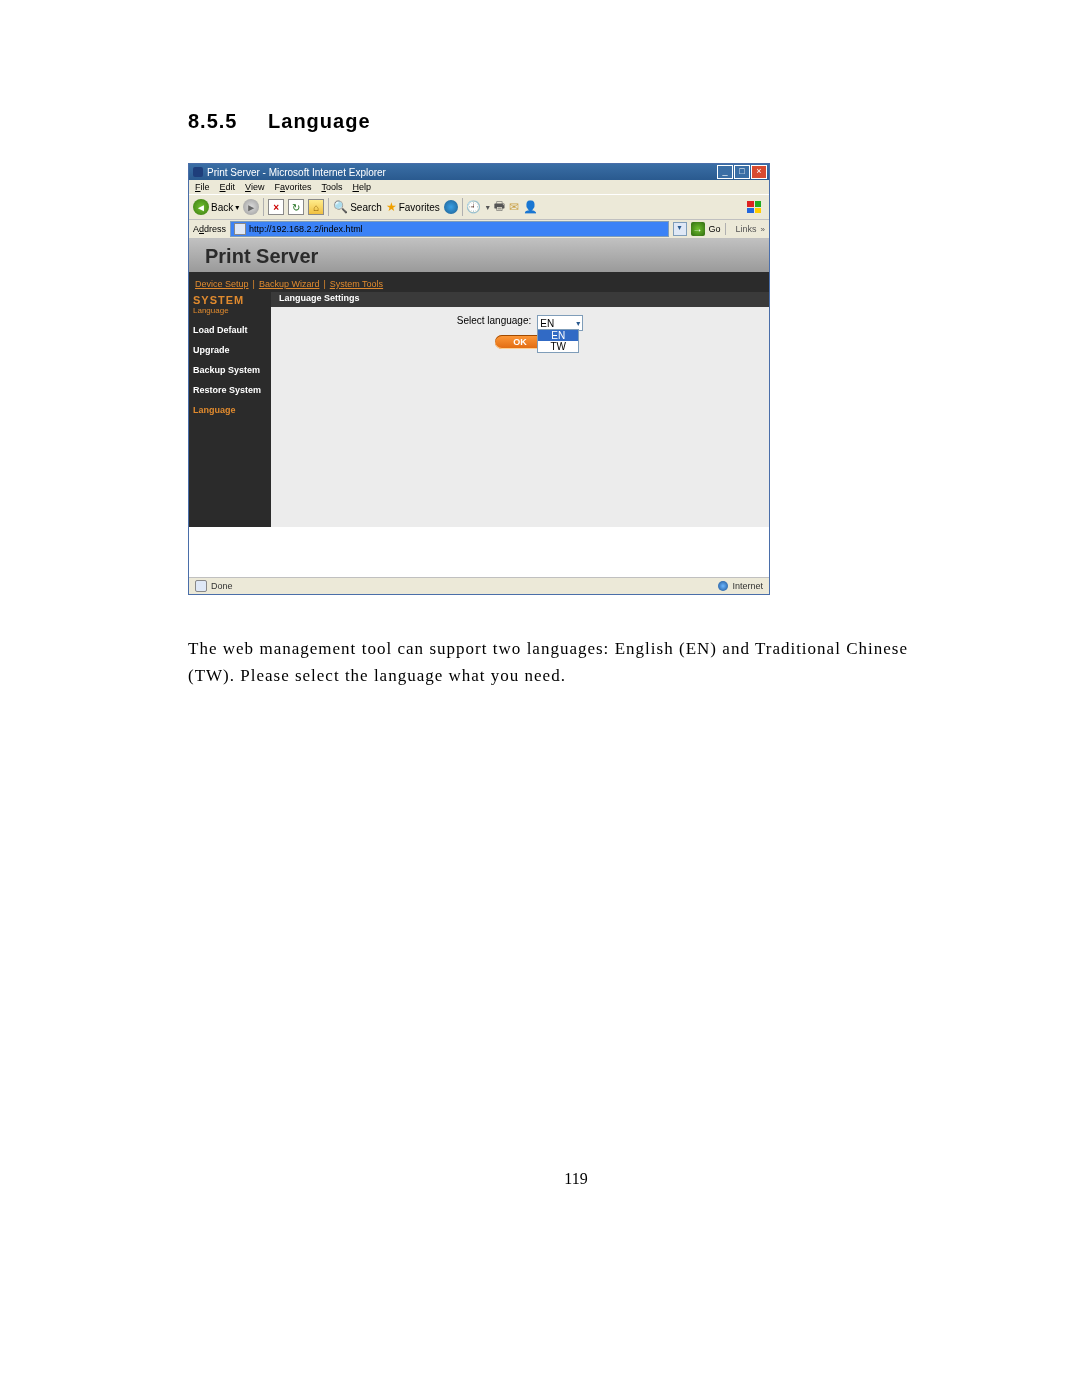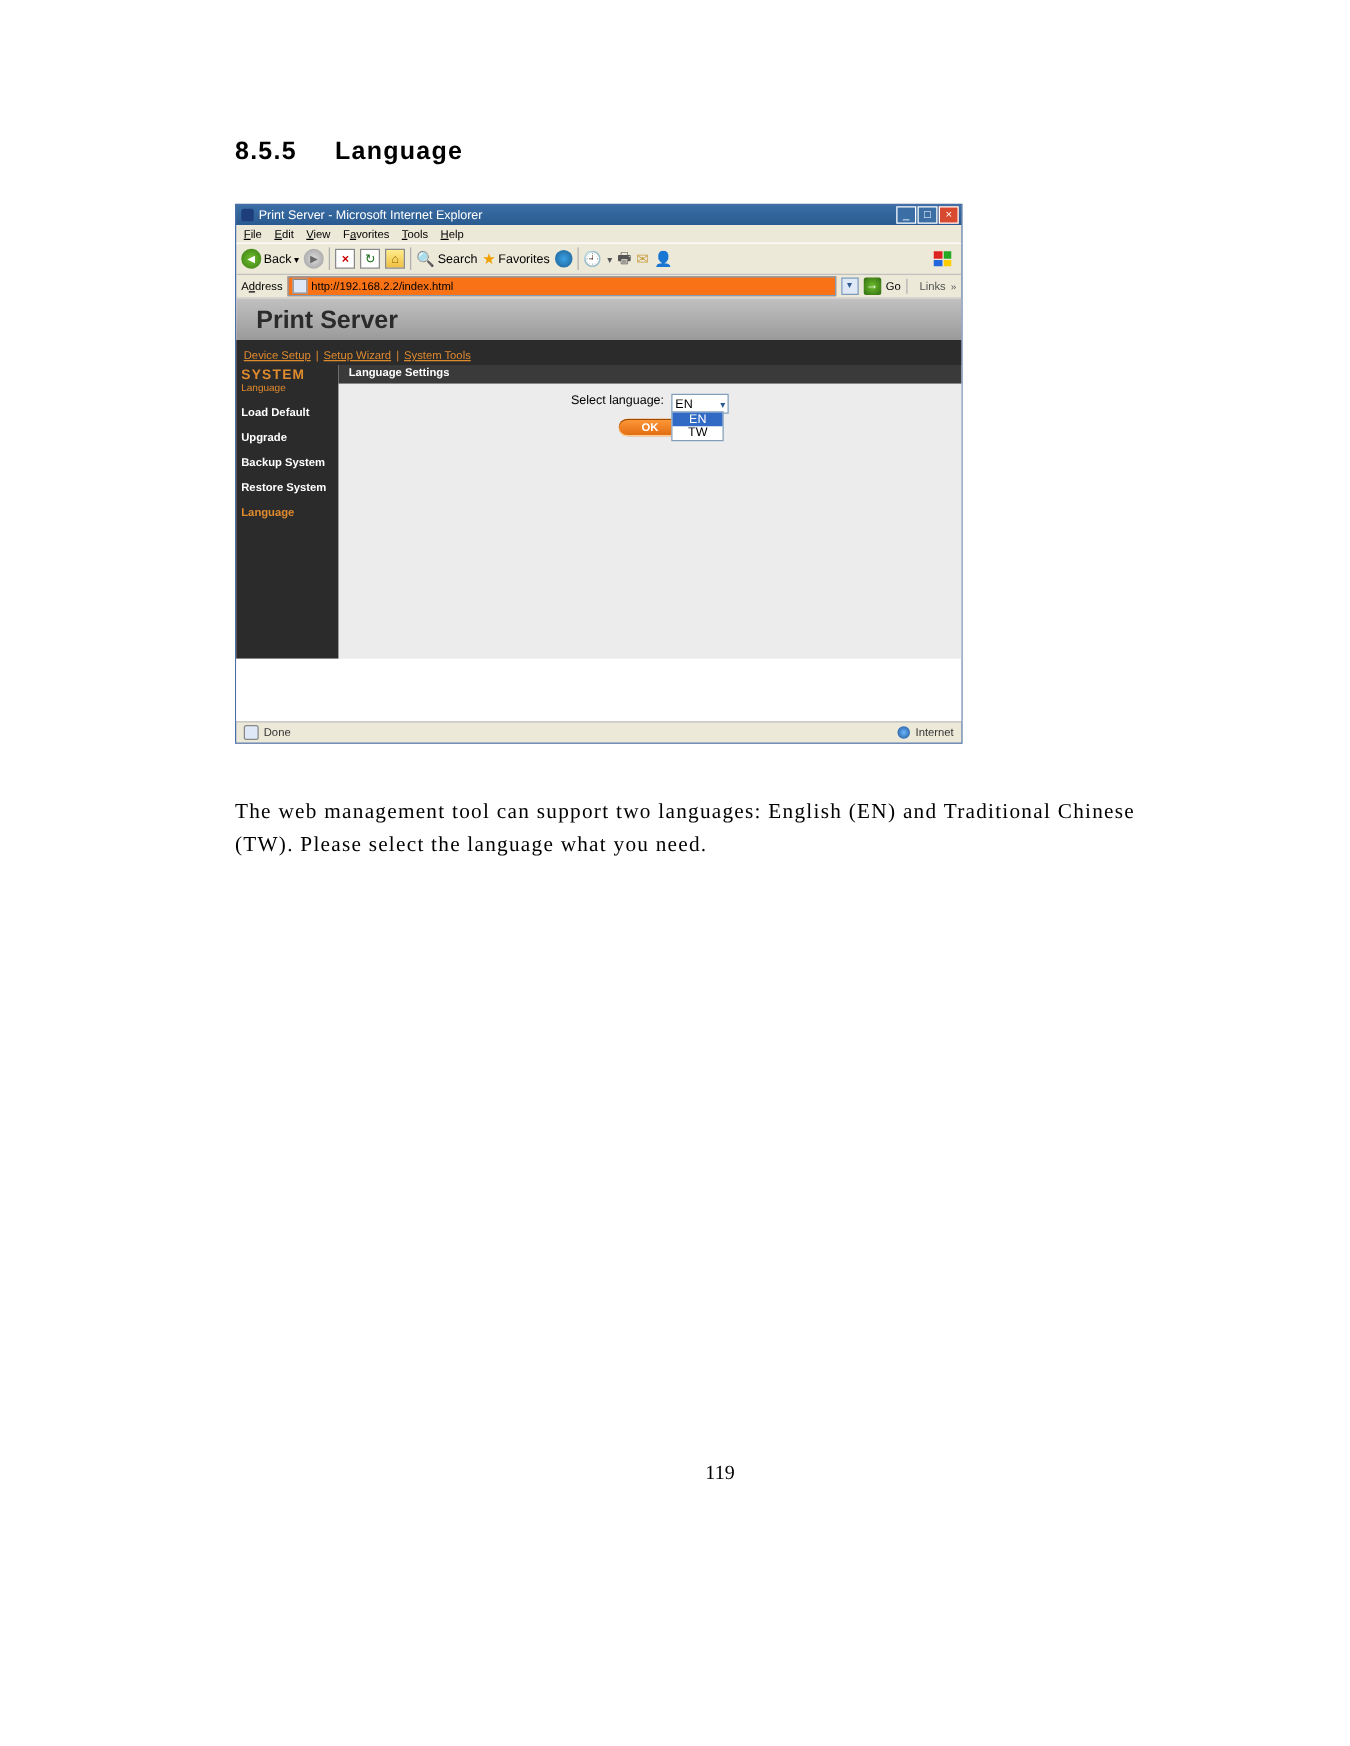--- a/index.html
+++ b/index.html
@@ -98,21 +98,21 @@
   .winflag span:nth-child(1){background:#d22;}
   .winflag span:nth-child(2){background:#2a2;}
   .winflag span:nth-child(3){background:#26d;}
   .winflag span:nth-child(4){background:#fc0;}
   .ie-addrbar {
     height:18px; background:#ece9d8; display:flex; align-items:center;
     gap:4px; padding:0 4px; font-size:9px; border-bottom:1px solid #c0c0c0;
   }
   .addr-label {}
   .addr-field {
-    flex:1; height:14px; background:#f97316; border:1px solid #7f9db9;
+    flex:1; height:14px; background:#3b82f6; border:1px solid #7f9db9;
     display:flex; align-items:center; gap:3px; padding-left:3px;
   }
   .addr-drop { width:12px; height:12px; background:#dfe8f6;
     border:1px solid #7f9db9; text-align:center; font-size:8px;
     color:#2a5a8f; line-height:10px; }
   .go-btn { width:14px; height:14px; background:radial-gradient(#6fbf2e,#2f6a0f);
     color:#fff; border-radius:2px; text-align:center; font-size:10px;
     line-height:14px; }
   .addr-go-lbl { font-size:9px; }
   .addr-links { color:#555; margin-left:6px; }
@@ -306,21 +306,21 @@
     </div>
 
     <div class="content-area">
       <div class="app-banner">
         <span class="app-banner-title">Print Server</span>
       </div>
       <div class="row-dark"></div>
       <div class="topnav">
         <a href="#">Device Setup</a>
         <span class="sep">|</span>
-        <a href="#">Setup Wizard</a>
+        <a href="#">Backup Wizard</a>
         <span class="sep">|</span>
         <a href="#">System Tools</a>
       </div>
       <div class="layout">
         <div class="sidebar">
           <div class="side-head">SYSTEM</div>
           <div class="side-sub">Language</div>
           <div class="side-item">Load Default</div>
           <div class="side-item">Upgrade</div>
           <div class="side-item">Backup System</div>

